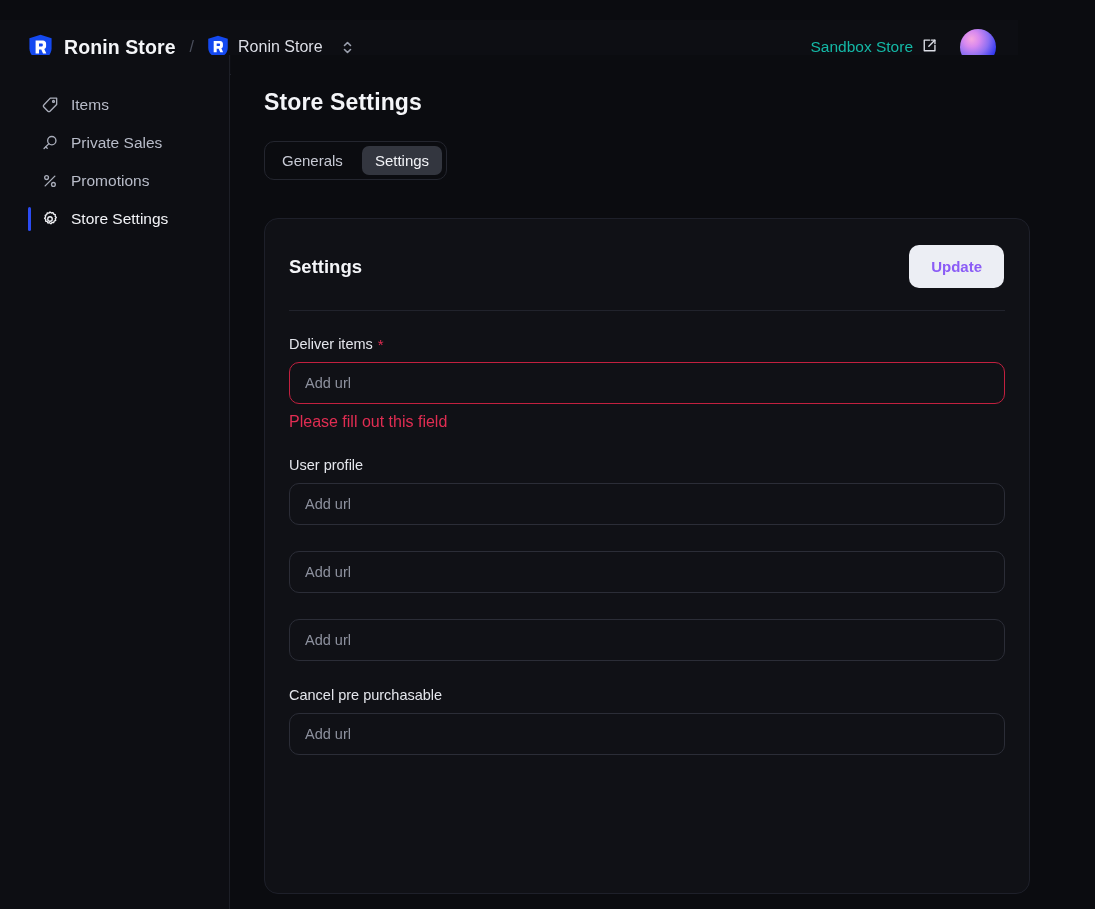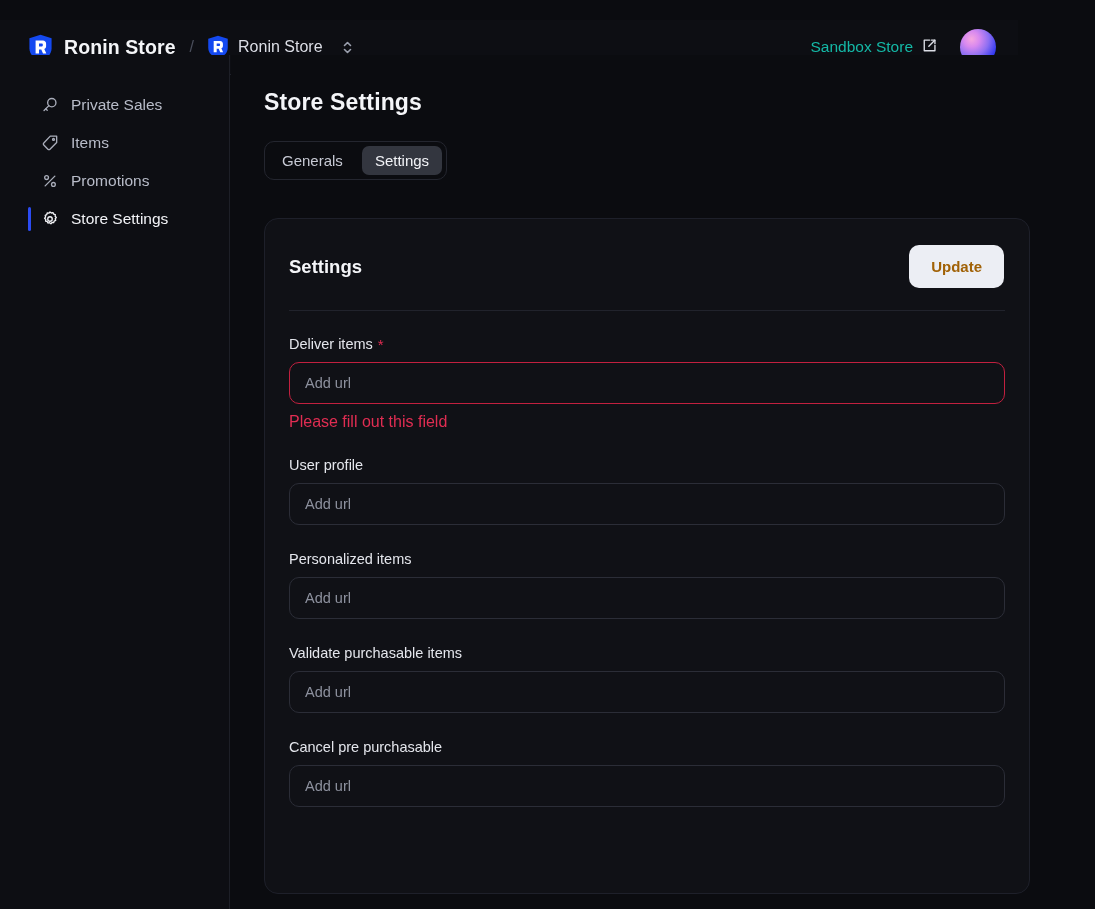--- a/index.html
+++ b/index.html
@@ -101,21 +101,21 @@
     border: 1px solid #1e202a;
     border-radius: 14px;
     overflow: hidden;
   }
   .card-head {
     display: flex; align-items: center; justify-content: space-between;
     padding: 26px 25px 0 24px;
   }
   .card-title { font-size: 18.5px; font-weight: bold; color: #f4f5f8; }
   .update-btn {
-    background: #eceef4; color: #a16207;
+    background: #eceef4; color: #8b5cf6;
     font-size: 15px; font-weight: bold;
     border: none; border-radius: 10px;
     padding: 13px 22px; cursor: pointer;
     font-family: "Liberation Sans", sans-serif;
   }
   .divider { height: 1px; background: #21232c; margin: 22px 24px 0 24px; }
 
   .fields { padding: 0 24px; }
   .field { margin-top: 26px; }
   .field:first-child { margin-top: 25px; }
@@ -182,39 +182,39 @@
           <path d="M7.3 8.7 L13.6 2.4"></path>
         </svg>
       </span>
     </div>
     <div class="avatar"></div>
   </div>
 </div>
 
 <div class="sidebar">
 
+  <div class="nav-item" style="margin-bottom:0">
+    <span class="nav-ico">
+      <svg width="18" height="18" viewBox="0 0 20 20" fill="none" stroke-width="1.5" stroke-linecap="round" stroke-linejoin="round">
+        <path d="M10.3 2.4 H17.4 V9.5 L10 16.9 a1.6 1.6 0 0 1 -2.3 0 L3.1 12.3 a1.6 1.6 0 0 1 0 -2.3 Z"></path>
+        <circle cx="13.9" cy="6" r="1.05"></circle>
+      </svg>
+    </span>
+    <span class="nav-label">Items</span>
+  </div>
+
   <div class="nav-item" style="margin-top:0">
     <span class="nav-ico">
       <svg width="18" height="18" viewBox="0 0 20 20" fill="none" stroke-width="1.5" stroke-linecap="round" stroke-linejoin="round">
         <circle cx="12" cy="7.4" r="4.6"></circle>
         <path d="M8.8 10.7 L3.4 16.2"></path>
         <path d="M5.3 14.3 L6.9 15.9"></path>
       </svg>
     </span>
     <span class="nav-label">Private Sales</span>
-  </div>
-
-  <div class="nav-item" style="margin-bottom:0">
-    <span class="nav-ico">
-      <svg width="18" height="18" viewBox="0 0 20 20" fill="none" stroke-width="1.5" stroke-linecap="round" stroke-linejoin="round">
-        <path d="M10.3 2.4 H17.4 V9.5 L10 16.9 a1.6 1.6 0 0 1 -2.3 0 L3.1 12.3 a1.6 1.6 0 0 1 0 -2.3 Z"></path>
-        <circle cx="13.9" cy="6" r="1.05"></circle>
-      </svg>
-    </span>
-    <span class="nav-label">Items</span>
   </div>
 
   <div class="nav-item">
     <span class="nav-ico">
       <svg width="18" height="18" viewBox="0 0 20 20" fill="none" stroke-width="1.5" stroke-linecap="round" stroke-linejoin="round">
         <path d="M15.4 4.6 L4.6 15.4"></path>
         <circle cx="6.2" cy="6.2" r="2.1"></circle>
         <circle cx="13.8" cy="13.8" r="2.1"></circle>
       </svg>
     </span>
@@ -264,30 +264,24 @@
       </div>
 
       <div class="field">
         <div class="field-label">
           <span>User profile</span>
         </div>
         <input class="field-input" type="text" placeholder="Add url" style="">
       </div>
 
       <div class="field">
-        <div class="field-label">
-          <span>Personalized items</span>
-        </div>
-        <input class="field-input" type="text" placeholder="Add url" style="">
-      </div>
-
-      <div class="field">
-        <div class="field-label">
-          <span>Validate purchasable items</span>
-        </div>
+        <input class="field-input" type="text" placeholder="Add url" style="">
+      </div>
+
+      <div class="field">
         <input class="field-input" type="text" placeholder="Add url" style="">
       </div>
 
       <div class="field">
         <div class="field-label">
           <span>Cancel pre purchasable</span>
         </div>
         <input class="field-input" type="text" placeholder="Add url" style="">
       </div>
 

